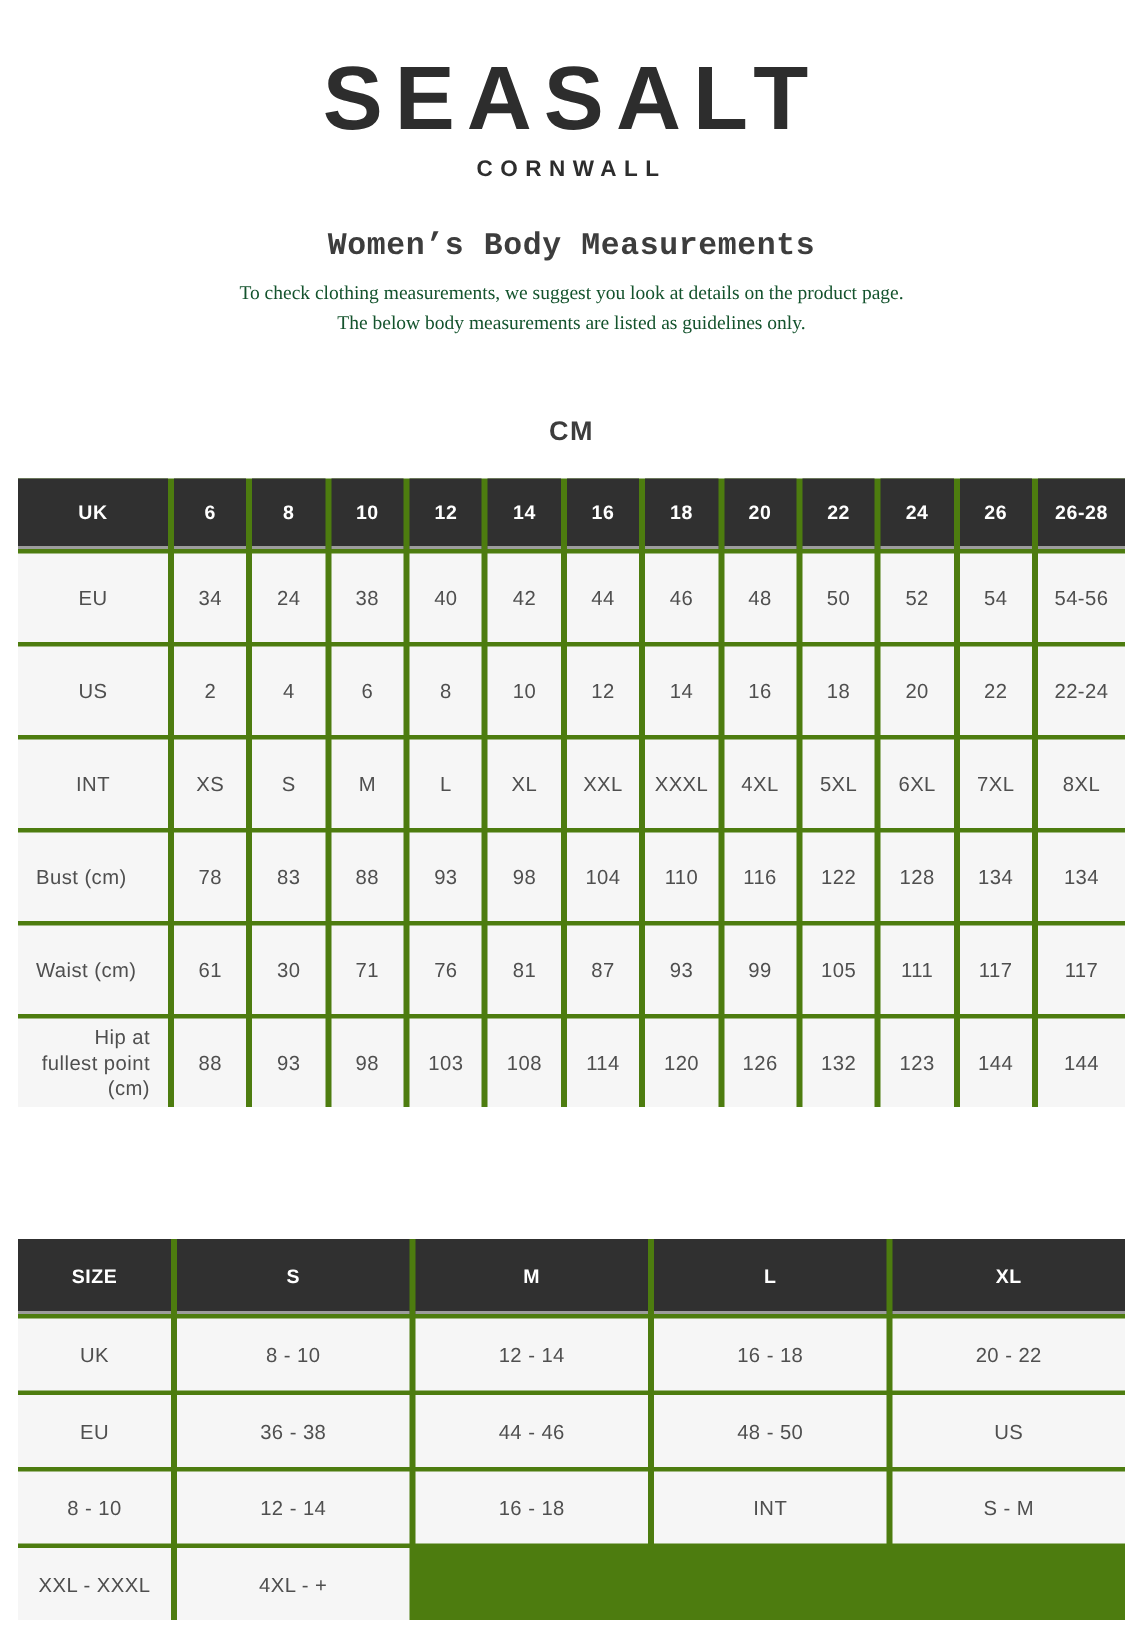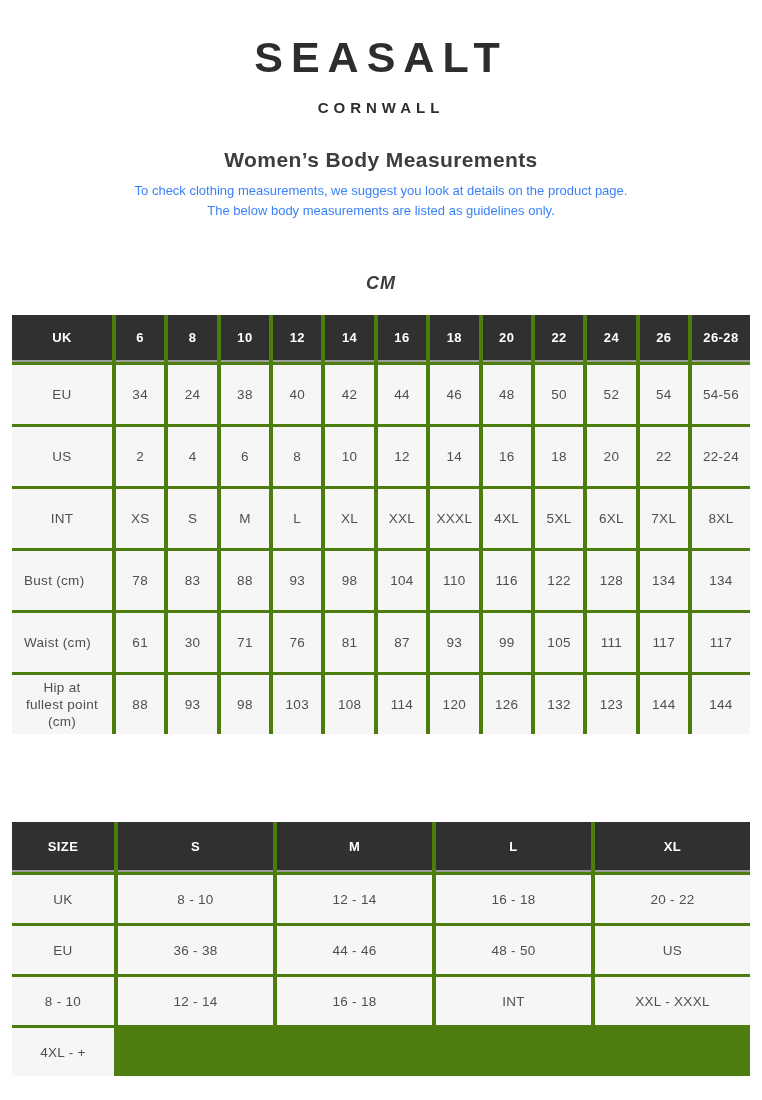--- a/index.html
+++ b/index.html
@@ -6,56 +6,57 @@
   html, body {
     width: 762px;
     background: #ffffff;
     font-family: "Liberation Sans", "DejaVu Sans", sans-serif;
   }
   .page { width: 762px; height: 1100px; background: #ffffff; overflow: hidden; }
 
   
   .brand { text-align: center; padding-top: 36px; }
   .brand-name {
-    font-size: 43px;
+    font-size: 60px;
     font-weight: bold;
     letter-spacing: 8px;
     color: #2d2d2d;
     line-height: 1.0;
   }
   .brand-subtitle {
     font-size: 15px;
     font-weight: bold;
     letter-spacing: 5px;
     color: #2d2d2d;
-    margin-top: 20px;
+    margin-top: 8px;
   }
   .page-title {
     text-align: center;
     font-size: 21px;
     font-weight: bold;
     color: #3d3d3d;
     letter-spacing: 0.4px;
     margin-top: 32px;
+    font-family: Liberation Mono, monospace;
   }
   .page-desc {
     text-align: center;
     font-size: 13px;
-    color: #3b82f6;
+    color: #14532d;
     line-height: 20px;
+    font-family: Liberation Serif, serif;
   }
   .page-desc.first { margin-top: 9px; }
   .section-heading {
     text-align: center;
     font-size: 18px;
     font-weight: bold;
     letter-spacing: 1px;
     color: #3d3d3d;
     margin-top: 52px;
-    font-style: italic;
   }
 
   
   .grid-table {
     display: grid;
     margin: 0 12px;
     gap: 3px 4px;
     background: #4d7c0f;
   }
   .cm-table {
@@ -83,21 +84,21 @@
     border-bottom: 2px solid #9c9c9c;
   }
   .body-cell {
     background: #f6f6f6;
     color: #4f4f4f;
     font-size: 13.5px;
     letter-spacing: 0.3px;
   }
   .label-left {
     justify-content: flex-start;
-    text-align: center;
+    text-align: right;
     padding-left: 12px;
     padding-right: 12px;
     line-height: 17px;
   }
 </style>
 </head>
 <body>
 
 <div class="page">
 
@@ -220,17 +221,18 @@
       <div class="cell body-cell">20 - 22</div>
       <div class="cell body-cell">EU</div>
       <div class="cell body-cell">36 - 38</div>
       <div class="cell body-cell">44 - 46</div>
       <div class="cell body-cell">48 - 50</div>
       <div class="cell body-cell">US</div>
       <div class="cell body-cell">8 - 10</div>
       <div class="cell body-cell">12 - 14</div>
       <div class="cell body-cell">16 - 18</div>
       <div class="cell body-cell">INT</div>
+      <div class="cell body-cell">S - M</div>
       <div class="cell body-cell">XXL - XXXL</div>
       <div class="cell body-cell">4XL - +</div>
     </div>
 
 </div>
 
 </body></html>

